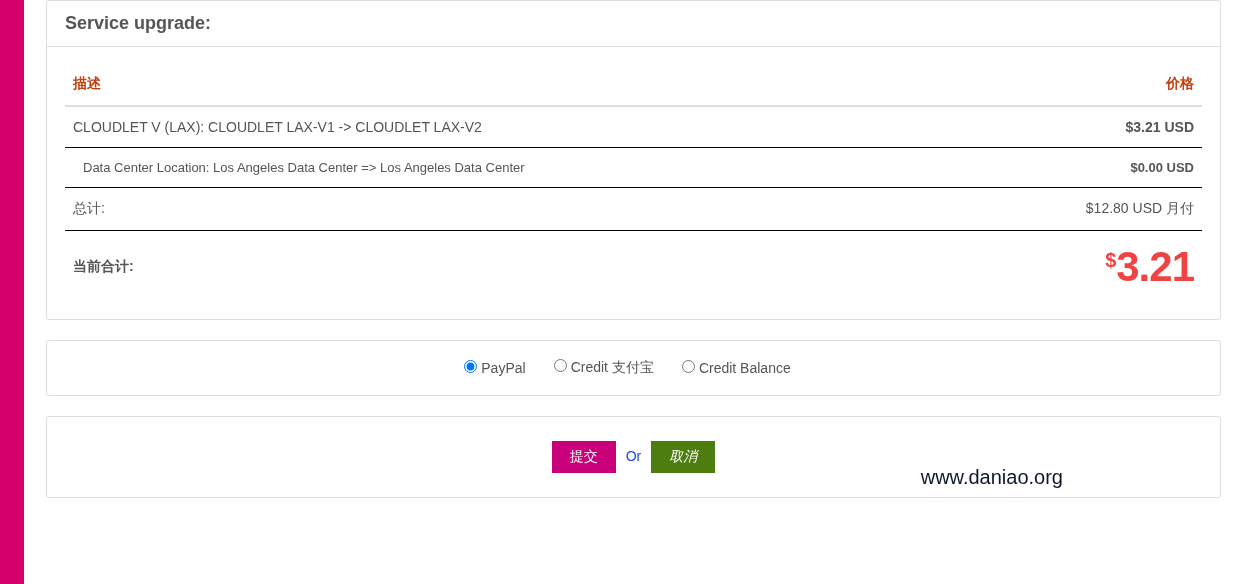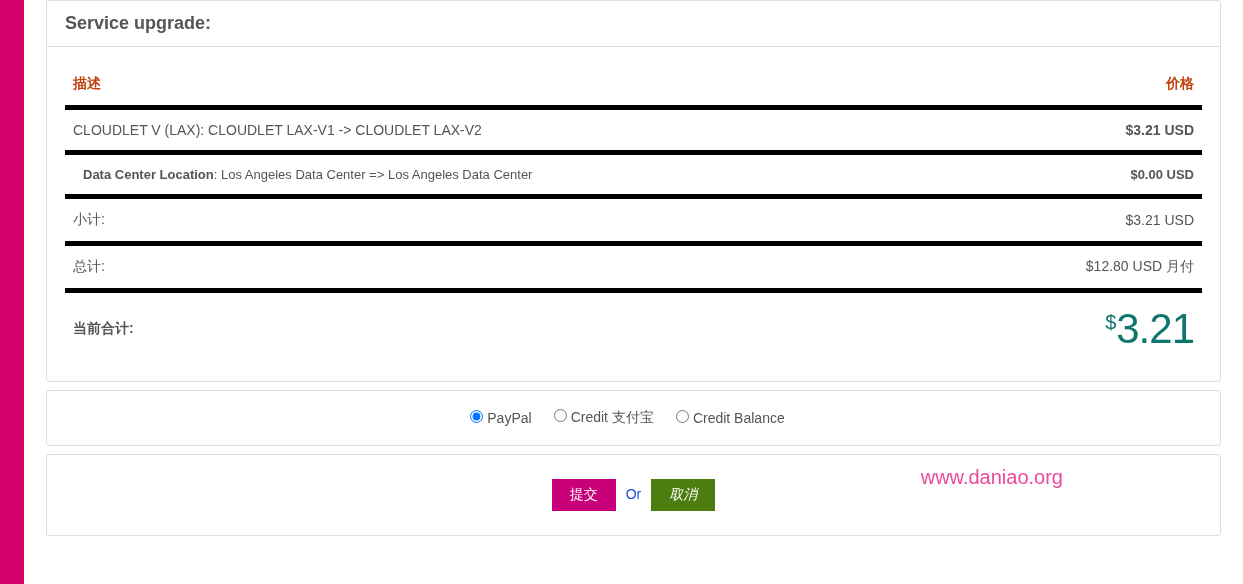--- a/index.html
+++ b/index.html
@@ -19,72 +19,72 @@
   background: #d6006d;
 }
 .main {
   margin-left: 24px;
   padding: 0 22px 0 22px;
 }
 .panel {
   border: 1px solid #ddd;
   border-radius: 3px;
   background: #fff;
-  margin-bottom: 8px;
+  margin-bottom: 20px;
 }
 .panel-heading {
   padding: 12px 18px;
   border-bottom: 1px solid #ddd;
   font-size: 18px;
   font-weight: 700;
   color: #555;
 }
 .panel-body {
   padding: 16px 18px;
 }
 .tbl {
   width: 100%;
   border-collapse: collapse;
 }
 .tbl th, .tbl td {
   padding: 12px 8px;
-  border-top: 5px solid #000000;
+  border-top: 1px solid #000000;
   text-align: left;
   vertical-align: middle;
 }
 .tbl thead th {
   border-top: none;
   border-bottom: 2px solid #ddd;
   font-weight: 700;
   color: #c2410c;
 }
 .col-desc { width: 66%; }
 .col-price { width: 34%; text-align: center; }
 .tbl td.price-cell, .tbl th.price-cell { text-align: right; }
 .sub-row td { font-size: 13px; padding-left: 18px; color: #555; }
-.sub-label { font-weight: 700; }
+.sub-label { font-weight: 400; }
 .price-bold { font-weight: 700; }
 .summary-label { text-align: right; padding-right: 60px; font-weight: 400; }
 .summary-label-b { text-align: right; padding-right: 60px; font-weight: 700; }
 .big-total {
-  font-weight: 400;
-  color: #0f766e;
+  font-weight: 700;
+  color: #ef4444;
   white-space: nowrap;
 }
 .big-total .cur { font-size: 20px; position: relative; top: -14px; }
 .big-total .amt { font-size: 42px; letter-spacing: -1px; }
 .pay-panel .panel-body { text-align: center; padding: 18px; color: #555; }
-.pay-options { display: inline-flex; align-items: center; gap: 10px; }
+.pay-options { display: inline-flex; align-items: center; gap: 16px; }
 .pay-options label { margin-right: 12px; color: #555; cursor: pointer; }
 .pay-options input { margin-right: 4px; cursor: pointer; }
 .watermark {
   position: absolute;
   right: 180px;
   top: 466px;
-  color: #ec4899;
+  color: #0f172a;
   font-size: 20px;
   font-family: Arial, sans-serif;
   pointer-events: none;
 }
 .action-panel { text-align: center; padding: 24px 18px; }
 .btn {
   display: inline-block;
   padding: 7px 18px;
   font-size: 14px;
   border: none;
@@ -120,24 +120,20 @@
             <td>CLOUDLET V (LAX): CLOUDLET LAX-V1 -&gt; CLOUDLET LAX-V2</td>
             <td class="price-cell price-bold">$3.21 USD</td>
           </tr>
           <tr class="sub-row">
             <td>
               <span class="sub-label">Data Center Location</span><span>: Los Angeles Data Center =&gt; Los Angeles Data Center</span>
             </td>
             <td class="price-cell price-bold">$0.00 USD</td>
           </tr>
           <tr>
-            <td class="summary-label">小计:</td>
-            <td class="price-cell">$3.21 USD</td>
-          </tr>
-          <tr>
             <td class="summary-label">总计:</td>
             <td class="price-cell">$12.80 USD 月付</td>
           </tr>
           <tr>
             <td class="summary-label-b">当前合计:</td>
             <td class="price-cell">
               <span class="big-total">
                 <span class="cur">$</span><span class="amt">3.21</span>
               </span>
             </td>

